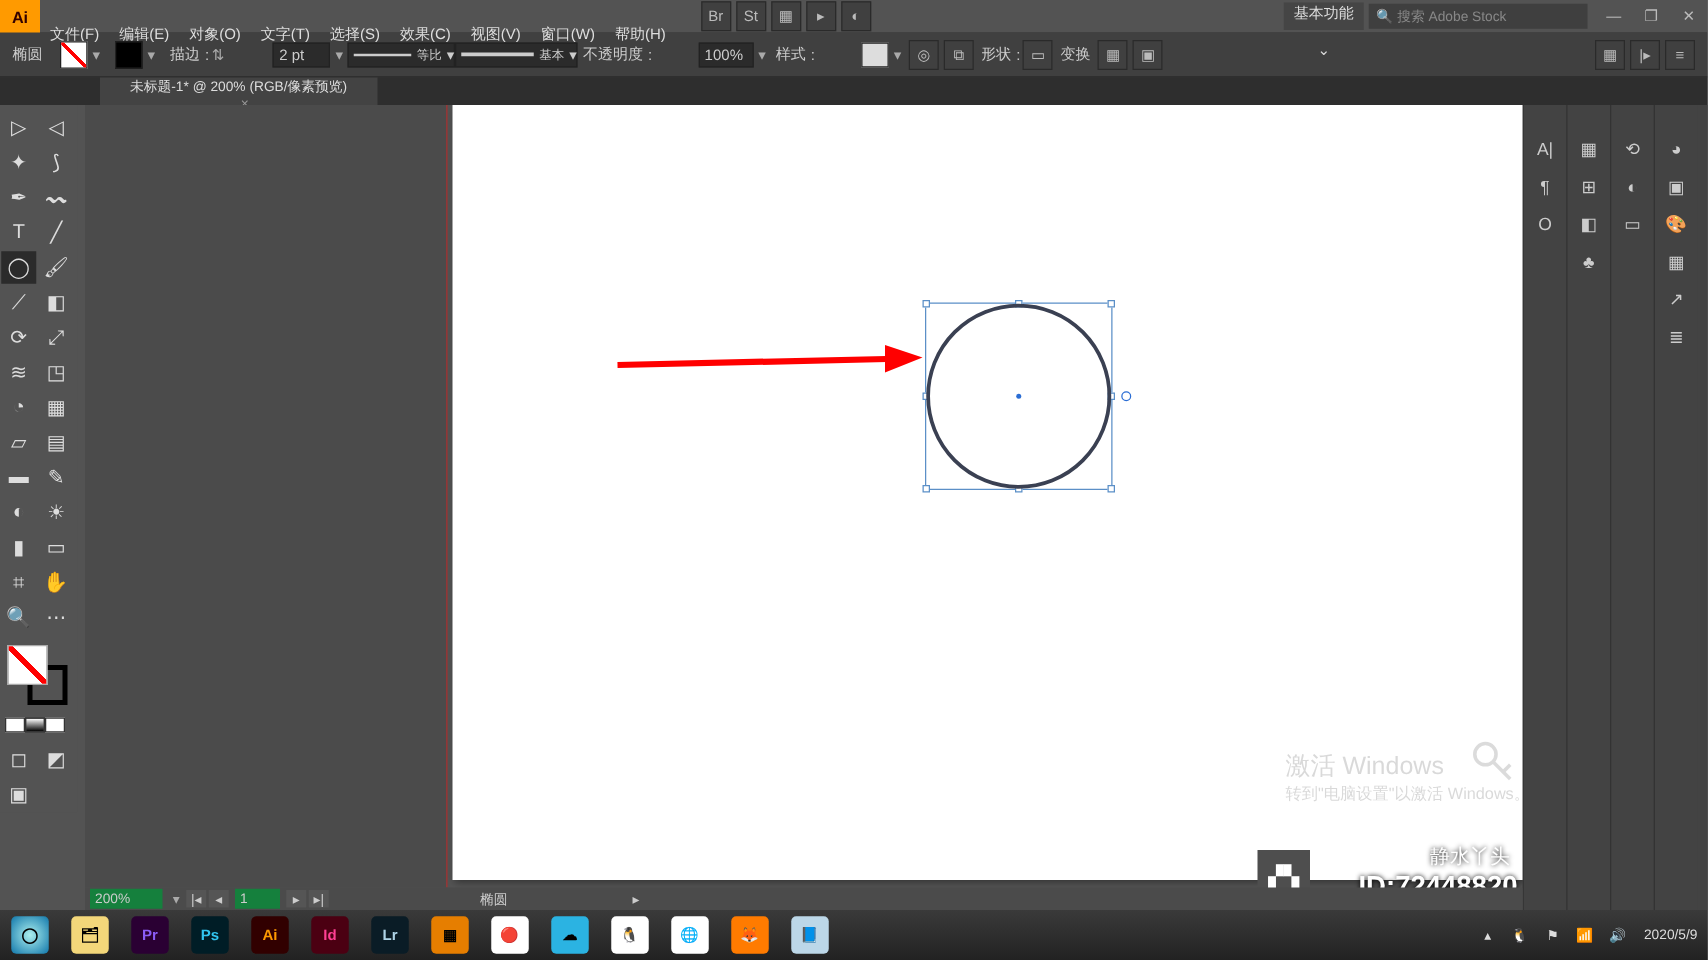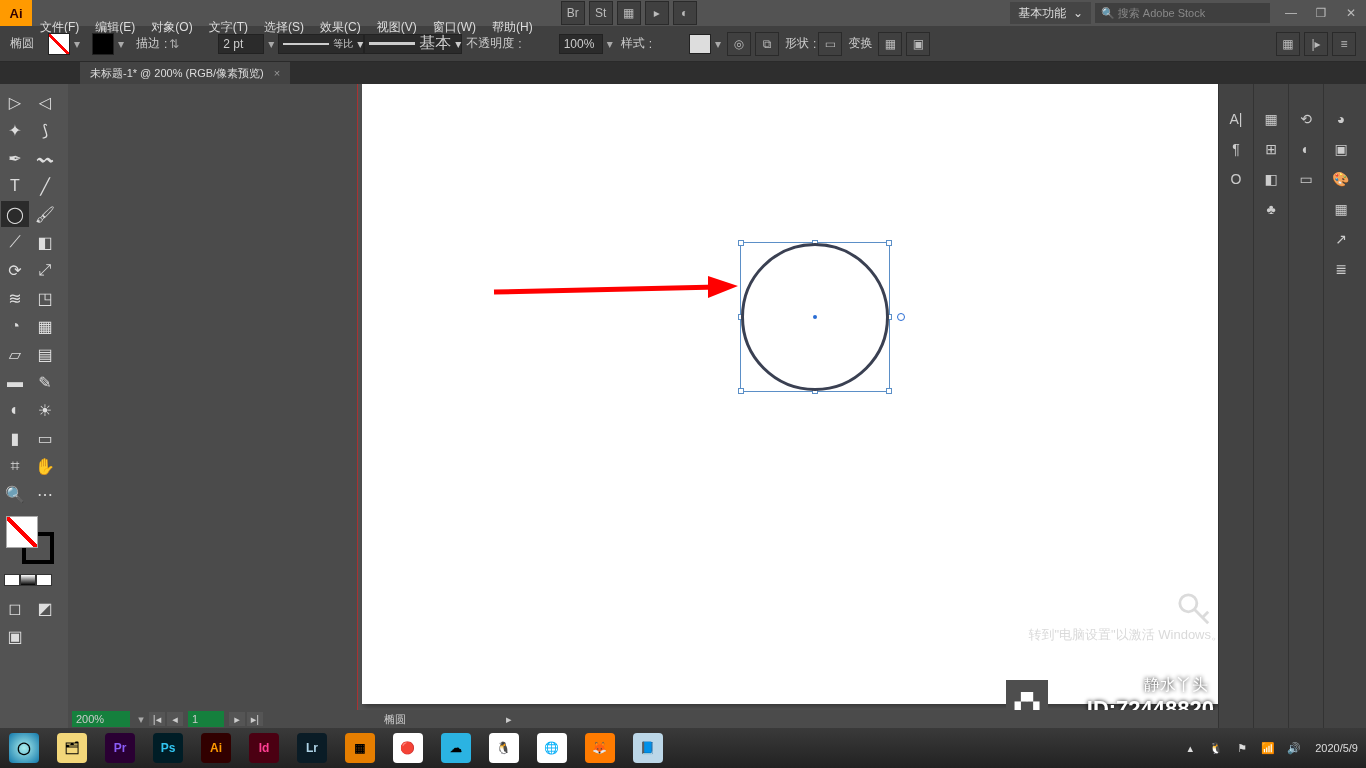--- a/index.html
+++ b/index.html
@@ -3,21 +3,21 @@
 <meta charset="utf-8">
 <style>
 * { margin:0; padding:0; box-sizing:border-box; font-family:"Microsoft YaHei",Arial,sans-serif; user-select:none; }
 html,body { width:1366px; height:768px; background:#323232; overflow:hidden; }
 
 
 .menubar { height:26px; background:#535353; display:flex; align-items:center; color:#ddd; font-size:12px; }
 .ai-logo { width:32px; height:26px; background:#ff9a00; color:#310000; font-weight:bold; font-size:13px; display:flex; align-items:center; justify-content:center; }
 .menu-item { padding:0 8px; height:100%; display:flex; align-items:center; cursor:pointer;margin-top:28px; }
 .menubar .spacer { flex:1; }
-.ws { display:flex; align-items:center; padding:0 8px; height:22px; margin-right:4px; font-size:12px; }
+.ws { display:flex; align-items:center; padding:0 8px; height:22px; margin-right:4px; font-size:12px;flex-direction:column; }
 .ws-dark { background:#454545; }
 .search-stock { background:#3f3f3f; width:175px; height:20px; display:flex; align-items:center; padding:0 6px; margin-right:6px; color:#888; font-size:11px; }
 .winbtn { width:26px; height:18px; display:flex; align-items:center; justify-content:center; margin:0 2px; color:#bbb; cursor:pointer; }
 
 
 .controlbar { height:36px; background:#404040; display:flex; align-items:center; color:#ccc; font-size:12px; border-bottom:1px solid #2a2a2a; }
 .sel-label { padding:0 10px; }
 .cb-seg { display:flex; align-items:center; margin:0 4px; }
 .swatch { width:22px; height:22px; border:1px solid #222; display:inline-block; position:relative; background:#fff; }
 .swatch::after { content:""; position:absolute; left:0; top:0; width:100%; height:100%; background:linear-gradient(to top right,transparent 45%,red 45%,red 55%,transparent 55%); }
@@ -26,21 +26,21 @@
 .tiny-dd { width:14px; height:22px; display:flex; align-items:center; justify-content:center; color:#aaa; }
 .lbl { margin:0 4px; }
 .field { background:#2b2b2b; border:1px solid #222; height:20px; padding:0 4px; display:flex; align-items:center;margin-left:37px; }
 .stroke-profile { width:86px; height:20px; background:#2b2b2b; border:1px solid #222; display:flex; align-items:center; padding-left:4px; }
 .stroke-prev { flex:1; height:2px; background:#ccc; }
 .cb-btn { width:24px; height:24px; border:1px solid #2a2a2a; display:flex; align-items:center; justify-content:center; margin:0 2px; color:#bbb; cursor:pointer; background:#404040; }
 .cb-right { margin-left:auto; display:flex; align-items:center; padding-right:8px; }
 
 
 .tabstrip { height:22px; background:#2e2e2e; display:flex; align-items:center; padding-left:80px; }
-.doc-tab { height:100%; background:#434343; color:#ddd; font-size:11px; display:flex; align-items:center; padding:0 10px; }
+.doc-tab { height:100%; background:#434343; color:#ddd; font-size:11px; display:flex; align-items:center; padding:0 24px;flex-direction:column; }
 .doc-tab .close { margin-left:10px; color:#999; }
 
 
 .main { position:absolute; top:84px; left:0; right:0; bottom:40px; display:flex; background:#535353; }
 .toolbox-wrap { width:68px; background:#535353; display:flex; flex-direction:column; }
 .toolbox { width:62px; background:#535353; padding-top:4px; }
 .tool-row { display:flex; }
 .tool { width:28px; height:26px; margin:1px 1px; display:flex; align-items:center; justify-content:center; cursor:pointer; color:#ddd; }
 .tool.sel { background:#2b2b2b; }
 .fillstroke { width:48px; height:48px; margin:8px 6px; position:relative; }
@@ -128,21 +128,21 @@
   <span class="lbl">描边</span>:
   <span class="tiny-dd">⇅</span>
   <div class="field" style="width:46px">2 pt</div><span class="tiny-dd">▾</span>
   <div class="stroke-profile">
       <div class="stroke-prev"></div>
       <span style="font-size:10px;margin:0 4px">等比</span>
       <span>▾</span>
     </div>
   <div class="stroke-profile" style="width:98px">
       <div class="stroke-prev" style="height:3px"></div>
-      <span style="font-size:16px;margin:0 4px">基本</span>
+      <span style="font-size:10px;margin:0 4px">基本</span>
       <span>▾</span>
     </div>
   <span class="lbl">不透明度</span>:
   <div class="field" style="width:44px">100%</div><span class="tiny-dd">▾</span>
   <span class="lbl">样式</span>:
   <div class="field" style="width:22px;background:#ddd"></div><span class="tiny-dd">▾</span>
   <div class="cb-btn">◎</div>
   <div class="cb-btn">⧉</div>
   <span class="lbl">形状</span>:
   <div class="cb-btn">▭</div>
@@ -268,20 +268,21 @@
         <line x1="2" y1="22" x2="226" y2="17" stroke="red" stroke-width="5"></line>
         <polygon points="246,16 216,6 216,28" fill="red"></polygon>
       </svg>
 
       <svg class="wm-key" viewBox="0 0 24 24">
           <circle cx="8" cy="8" r="6" fill="none" stroke="#999" stroke-width="2"></circle>
           <line x1="12" y1="12" x2="22" y2="22" stroke="#999" stroke-width="2"></line>
           <line x1="18" y1="18" x2="22" y2="14" stroke="#999" stroke-width="2"></line>
         </svg>
       <div class="wm-win">
+        <div class="big">激活 Windows</div>
         <div>转到"电脑设置"以激活 Windows。</div>
       </div>
     </div>
 
     <div class="wm-logo">▞▚</div>
     <div class="wm-name">静水丫头</div>
     <div class="wm-id">ID:72448820</div>
 
     <div class="scroll-h">
       <div class="zoomfield">200%</div>

